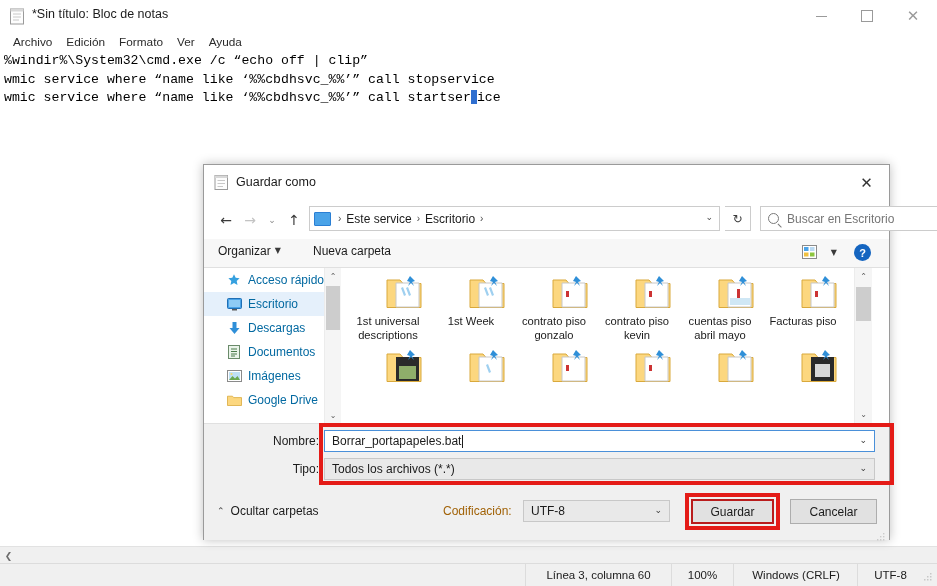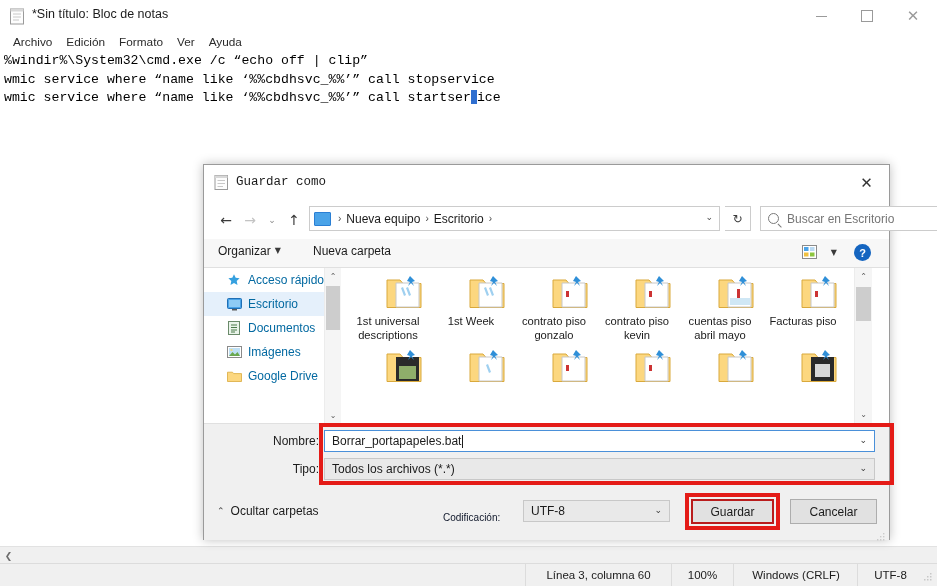--- a/index.html
+++ b/index.html
@@ -91,21 +91,21 @@
     position:absolute;left:203px;top:164px;width:687px;height:376px;
     background:#f0f0f0;border:1px solid #9a9a9a;
     box-shadow:0 0 10px rgba(0,0,0,.25);
     box-sizing:border-box;
   }
   .dlg-title{
     position:absolute;left:0;top:0;width:100%;height:36px;background:#ffffff;
   }
   .dlg-title-icon{position:absolute;left:10px;top:9px;width:15px;height:17px;}
   .dlg-title-text{
-    position:absolute;left:32px;top:10px;font-size:12.5px;color:#1b1b1b;font-family:Liberation Mono, monospace;
+    position:absolute;left:32px;top:10px;font-size:12.5px;color:#1b1b1b;
   }
   .dlg-close{
     position:absolute;right:0;top:0;width:45px;height:36px;
     display:flex;align-items:center;justify-content:center;
     color:#333;font-size:15px;font-family:"DejaVu Sans",sans-serif;
   }
 
   .dlg-nav{
     position:absolute;left:0;top:36px;width:100%;height:38px;background:#ffffff;
   }
@@ -290,21 +290,21 @@
     position:absolute;left:0;top:321px;width:100%;height:54px;background:#f0f0f0;
   }
   .ocultar{
     position:absolute;left:13px;top:18px;font-size:12px;color:#1b1b1b;
     display:flex;align-items:center;
   }
   .ocultar .chev{
     margin-right:6px;font-size:9px;color:#3a3a3a;font-family:"DejaVu Sans",sans-serif;
   }
   .cod-label{
-    position:absolute;left:239px;top:26px;font-size:10px;color:#0f172a;
+    position:absolute;left:239px;top:18px;font-size:12px;color:#a16207;
   }
   .cod-select{
     position:absolute;left:319px;top:14px;width:147px;height:22px;
     border:1px solid #c8c8c8;background:#e9e9e9;box-sizing:border-box;
     display:flex;align-items:center;padding-left:7px;
   }
   .cod-select .fld-text{font-size:12px;}
   .btn{
     position:absolute;top:13px;height:25px;box-sizing:border-box;
     background:#e1e1e1;border:1px solid #adadad;
@@ -411,21 +411,21 @@
       <div class="nav-btn nav-recent">
         <span>⌄</span>
       </div>
       <div class="nav-btn nav-up">
         <span>↑</span>
       </div>
 
       <div class="breadcrumb">
         <span class="bc-pc-icon"></span>
         <span class="bc-sep">›</span>
-        <span class="bc-item">Nueva equipo</span>
+        <span class="bc-item">Este service</span>
         <span class="bc-sep">›</span>
         <span class="bc-item">Escritorio</span>
         <span class="bc-sep">›</span>
         <span class="bc-caret">⌄</span>
       </div>
 
       <div class="refresh-btn">
         <span>↻</span>
       </div>
 
@@ -475,20 +475,34 @@
             </svg>
           </span>
           <span class="side-label">Escritorio</span>
           <span class="pin">
             <svg width="10" height="10" viewBox="0 0 10 10">
                 <path d="M6 0.8l3.2 3.2-1.1.6-.6 2.1L5.3 4.6 1.6 8.3 5.3 4.6 3.1 2.5l2.1-.6z" fill="#8a8a8a"></path>
               </svg>
           </span>
         </div>
 
+        <div class="side-item">
+          <span class="side-ico">
+            <svg width="13" height="14" viewBox="0 0 13 14">
+              <rect x="4.5" y="1" width="4" height="6" fill="#2f8fd8"></rect>
+              <path d="M1.5 7h10L6.5 13z" fill="#2f8fd8"></path>
+            </svg>
+          </span>
+          <span class="side-label">Descargas</span>
+          <span class="pin">
+            <svg width="10" height="10" viewBox="0 0 10 10">
+                <path d="M6 0.8l3.2 3.2-1.1.6-.6 2.1L5.3 4.6 1.6 8.3 5.3 4.6 3.1 2.5l2.1-.6z" fill="#8a8a8a"></path>
+              </svg>
+          </span>
+        </div>
 
         <div class="side-item">
           <span class="side-ico">
             <svg width="12" height="14" viewBox="0 0 12 14">
               <rect x="0.5" y="0.5" width="11" height="13" fill="#eaf4ea" stroke="#6a8a6a"></rect>
               <g stroke="#4a7a4a">
                   <line x1="3" y1="4" x2="9" y2="4"></line>
                   <line x1="3" y1="6.5" x2="9" y2="6.5"></line>
                   <line x1="3" y1="9" x2="9" y2="9"></line>
                   <line x1="3" y1="11" x2="7" y2="11"></line>

